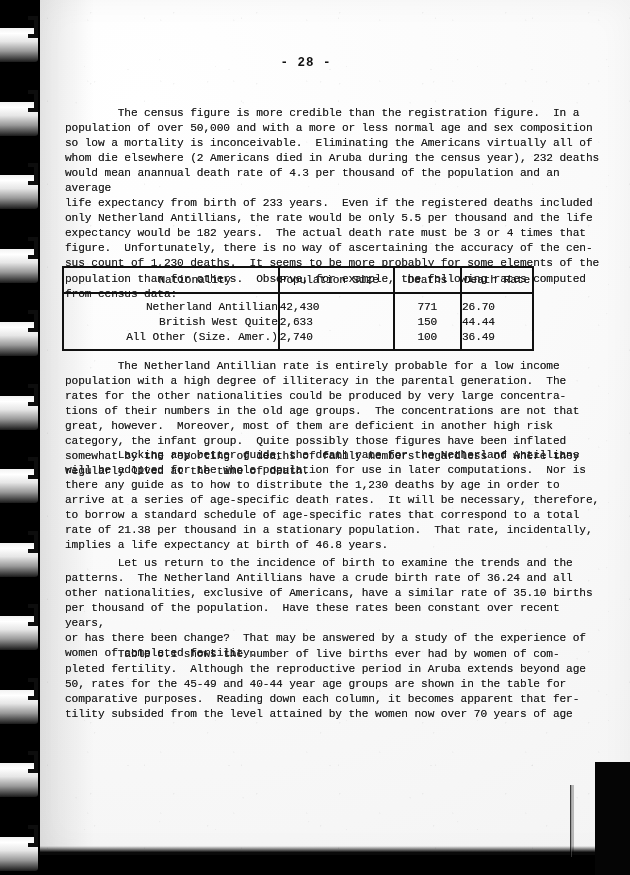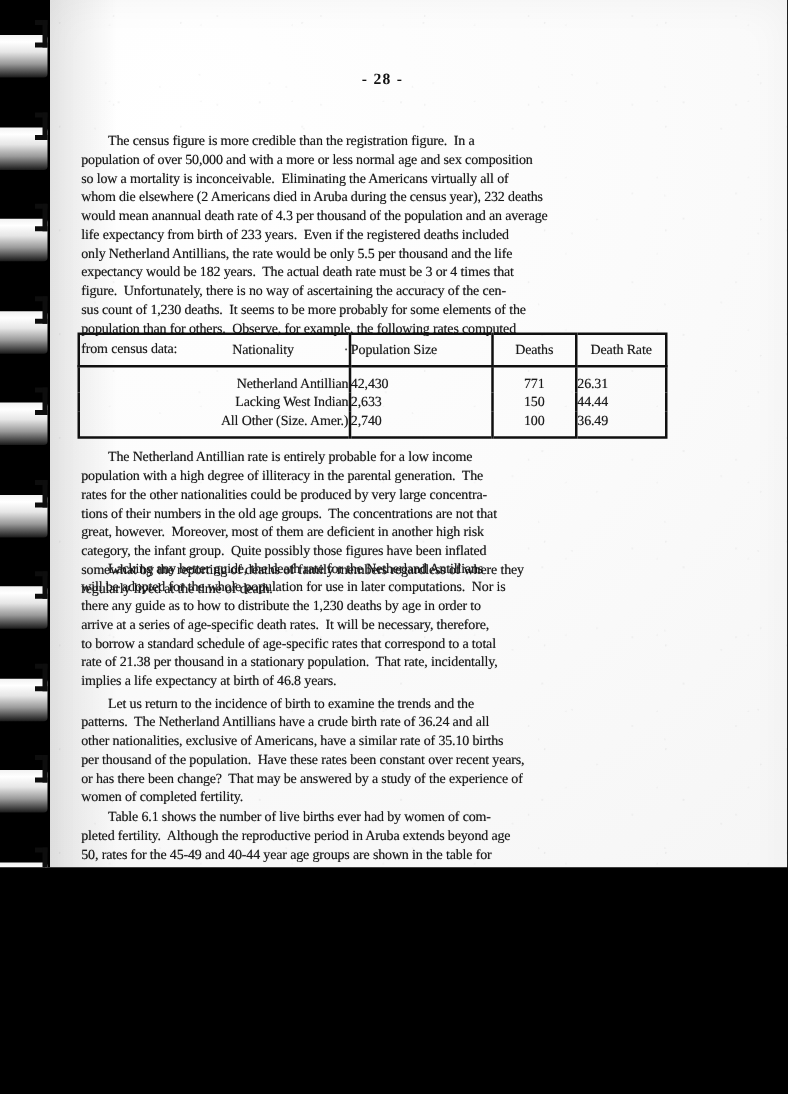--- a/index.html
+++ b/index.html
@@ -3,24 +3,24 @@
 <meta charset="utf-8">
 <style>
   html, body {
     margin: 0;
     padding: 0;
     background: #000;
   }
   #page {
     position: relative;
     width: 630px;
-    height: 694px;
+    height: 875px;
     overflow: hidden;
     background: #000000;
-    font-family: Liberation Serif, serif;
+    font-family: Liberation Mono, monospace;
   }
 
   
   #paper {
     position: absolute;
     left: 36px;
     top: 0px;
     width: 594px;
     height: 855px;
     background:
@@ -218,24 +218,24 @@
             <th class="col-pop">Population Size</th>
             <th class="col-deaths">Deaths</th>
             <th class="col-rate">Death Rate</th>
           </tr>
         </thead>
         <tbody>
           <tr>
             <td class="col-nat">Netherland Antillian</td>
             <td class="col-pop">42,430</td>
             <td class="col-deaths">771</td>
-            <td class="col-rate">26.31</td>
+            <td class="col-rate">26.70</td>
           </tr>
           <tr>
-            <td class="col-nat">Lacking West Indian</td>
+            <td class="col-nat">British West Quite</td>
             <td class="col-pop">2,633</td>
             <td class="col-deaths">150</td>
             <td class="col-rate">44.44</td>
           </tr>
           <tr>
             <td class="col-nat">All Other (Size. Amer.)</td>
             <td class="col-pop">2,740</td>
             <td class="col-deaths">100</td>
             <td class="col-rate">36.49</td>
           </tr>

